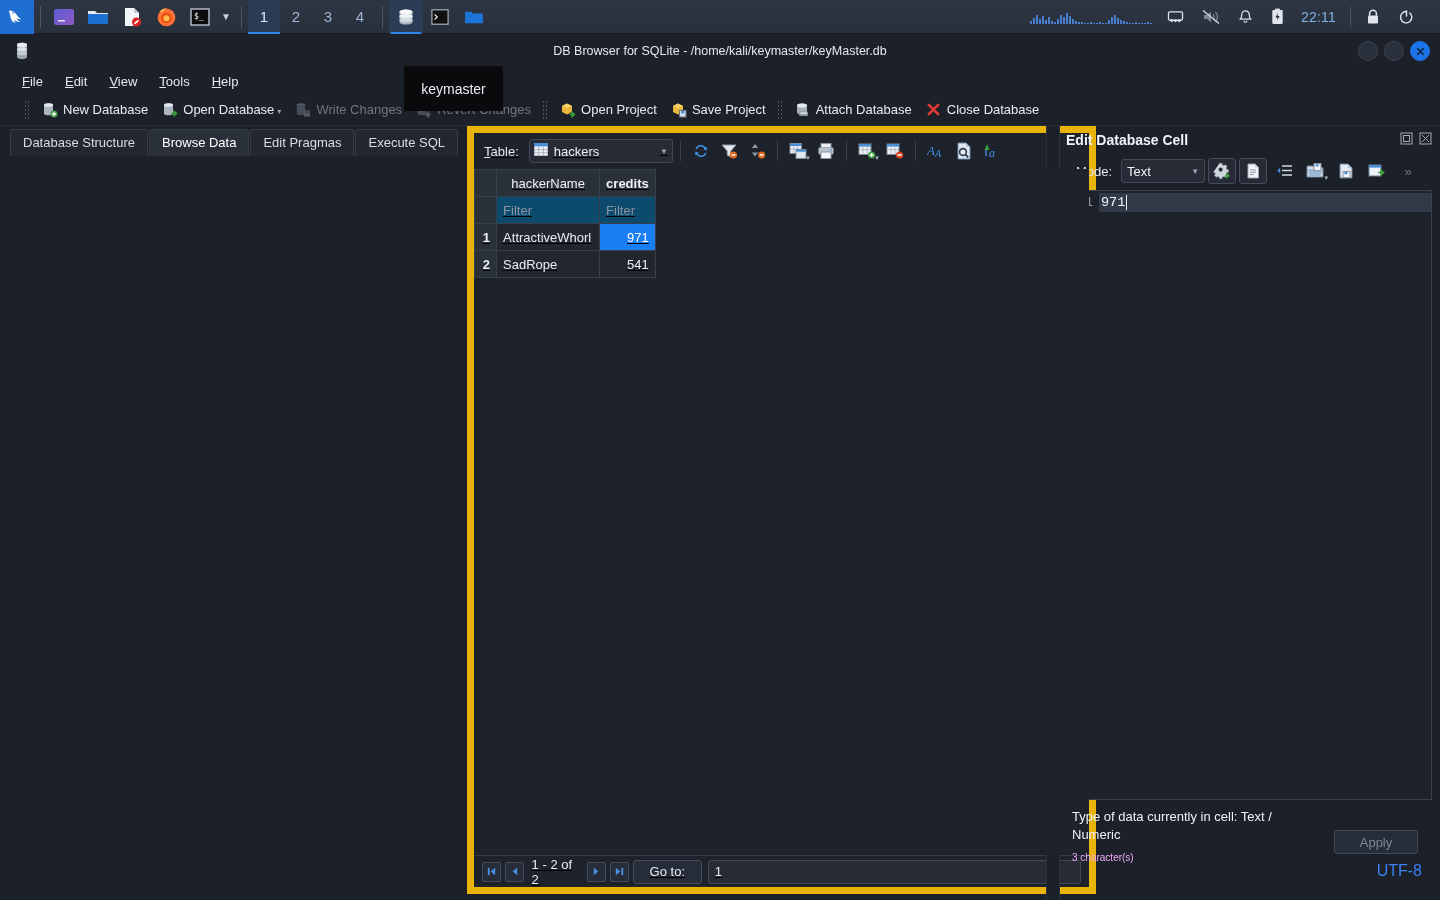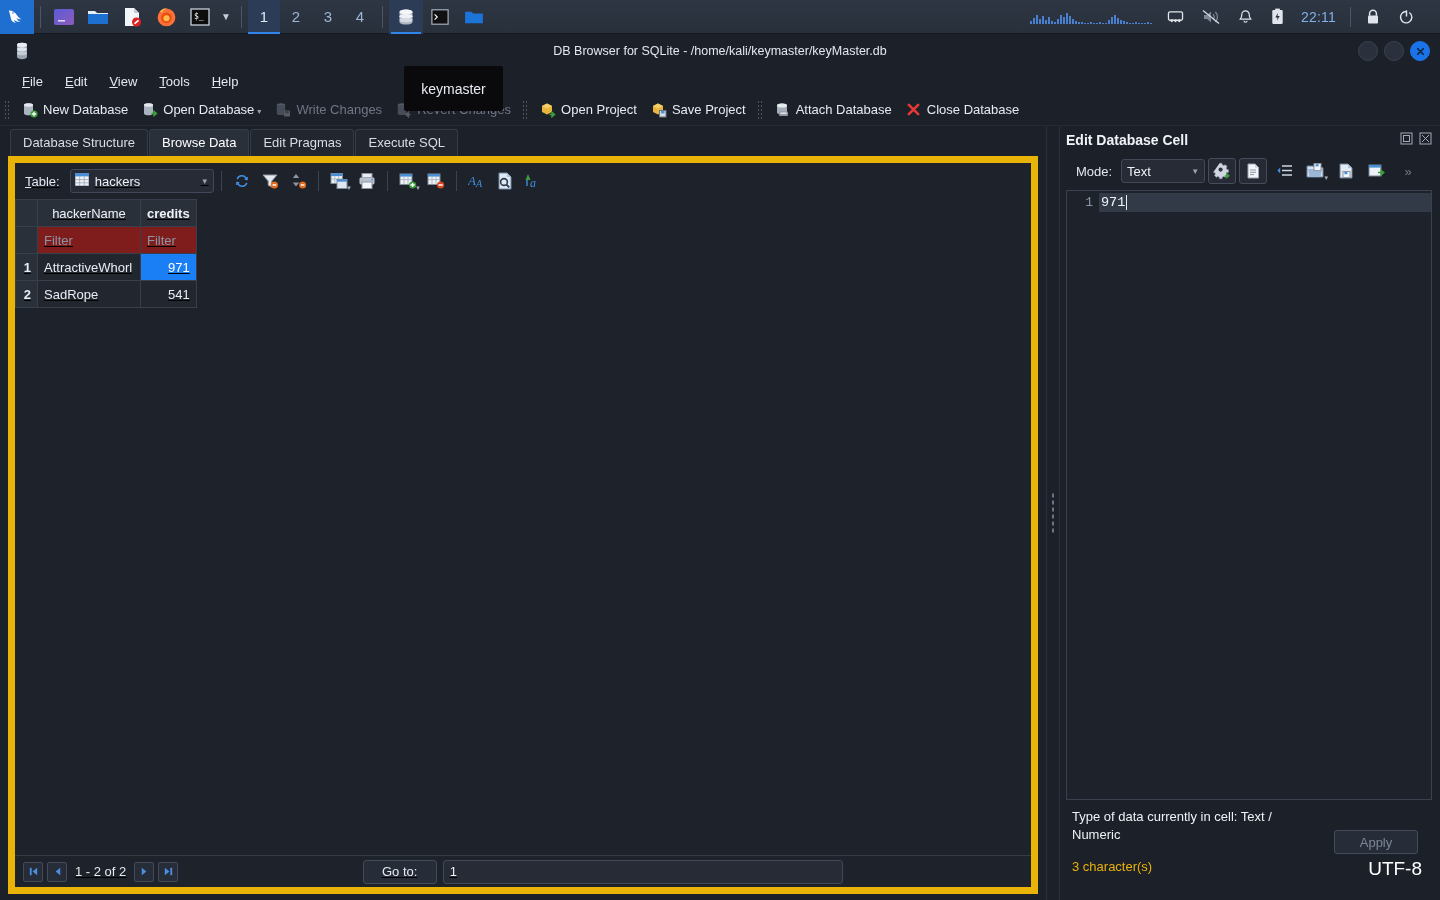--- a/index.html
+++ b/index.html
@@ -100,41 +100,41 @@
     padding-left: 12px; gap: 2px; flex-shrink: 0;
   }
   .menu-item {
     padding: 3px 10px; color: #e3e7ee; font-size: 13px;
   }
   .menu-item u { text-decoration: underline; }
 
   
   #maintoolbar {
     height: 32px; display: flex; align-items: center;
-    padding: 0 0; gap: 0px; flex-shrink: 0;
+    padding: 0 20px; gap: 0px; flex-shrink: 0;
     border-bottom: 1px solid #262b35;
   }
   .grip {
     width: 7px; height: 20px; margin: 0 4px;
     background-image: radial-gradient(#555d6c 1px, transparent 1px);
     background-size: 3px 4px;
     opacity: .85;
   }
   .tbtn {
     display: flex; align-items: center; gap: 5px;
     padding: 4px 7px; color: #e6eaf1; font-size: 13px;
     white-space: nowrap;
   }
   .tbtn.disabled { color: #6f7685; }
   .tbtn .ti { width: 16px; height: 16px; display:flex;align-items:center;justify-content:center; }
   .drop-caret { font-size: 8px; color: #9aa3b2; align-self: flex-end; margin-left:-2px; padding-bottom:2px;}
 
   
   #body { flex: 1; display: flex; min-height: 0; }
-  #leftpane { width: 1046px; display: flex; flex-direction: column; min-width:0;}
+  #leftpane { width: 1046px; display: flex; flex-direction: row; min-width:0;}
   #splitter {
     width: 14px; background: #1c2028;
     display: flex; align-items: center; justify-content: center;
     border-left: 1px solid #2b303a; border-right: 1px solid #2b303a;
   }
   #splitter .dots {
     width: 4px; height: 42px;
     background-image: radial-gradient(#6b7484 1.2px, transparent 1.3px);
     background-size: 4px 7px;
   }
@@ -197,21 +197,21 @@
   th.corner { width: 22px; background: #2a303a; border-left: none; }
   th.colhead {
     background: #2a303a; color: #eef1f6; text-align: center; font-weight: normal;
   }
   th.colhead.sel { font-weight: bold; }
   td.rowhead {
     width: 22px; background: #2a303a; color: #e9edf4; text-align: right;
     font-weight: bold; padding-right: 4px; border-left: none;
   }
   td.filter {
-    background: #7f1d1d; color: #8d94a3;
+    background: #0c4a6e; color: #8d94a3;
   }
   td.cell { background: #22262f; color: #e8ecf3; }
   td.cell.num { text-align: right; }
   td.cell.selected { background: #1a7ef5; color: #ffffff; }
   .col-name { width: 103px; }
   .col-credits { width: 54px; margin-left: 32px; }
 
   
   #pager {
     height: 32px; flex-shrink: 0; display: flex; align-items: center;
@@ -279,32 +279,32 @@
     height: 19px; background: #323a48;
     color: #eef2f8; font-family: "Liberation Mono", monospace; font-size: 13.5px;
     display: flex; align-items: center; padding-left: 2px;
   }
   #caret {
     display: inline-block; width: 1px; height: 15px; background: #e8ecf3;
     margin-left: 1px;
   }
   #dockfooter { flex-shrink: 0; padding: 8px 0 0 6px; }
   #dtype { color: #eef1f6; font-size: 13px; line-height: 1.35; max-width: 250px;}
-  #dchars { color: #eab308; font-size: 13px; margin-top: 16px; }
+  #dchars { color: #f0abfc; font-size: 10px; margin-top: 9px; }
   #applybtn {
     position: absolute; right: 14px; bottom: 0;
     width: 84px; height: 24px; background: #272d38;
     border: 1px solid #434b5a; border-radius: 3px;
     color: #7e8696; font-size: 13px;
     display: flex; align-items: center; justify-content: center;
   }
   #footrow { position: relative; height: 46px; }
   #encoding {
     position: absolute; right: 10px; bottom: 4px;
-    color: #ffffff; font-size: 19px;
+    color: #3b82f6; font-size: 16px;
   }
 </style>
 </head>
 <body>
 
 <div id="taskbar">
   <div class="tb-launcher">
     <svg width="22" height="22" viewBox="0 0 24 24">
       <path d="M3 5c4 0 7 2 9 5 1.3 2 2.5 3.3 5 4.5-2.2.3-4-.2-5.6-1.2.6 1.6 2 3 4 3.6-2.6.6-5-.3-6.6-2 .2 1.5 1 2.8 2.3 3.6C8.4 18.6 6 16.6 5.4 14 4.6 10.4 4 7.4 3 5z" fill="#ffffff"></path>
       <circle cx="7.6" cy="7.6" r=".9" fill="#1f6fd0"></circle>

